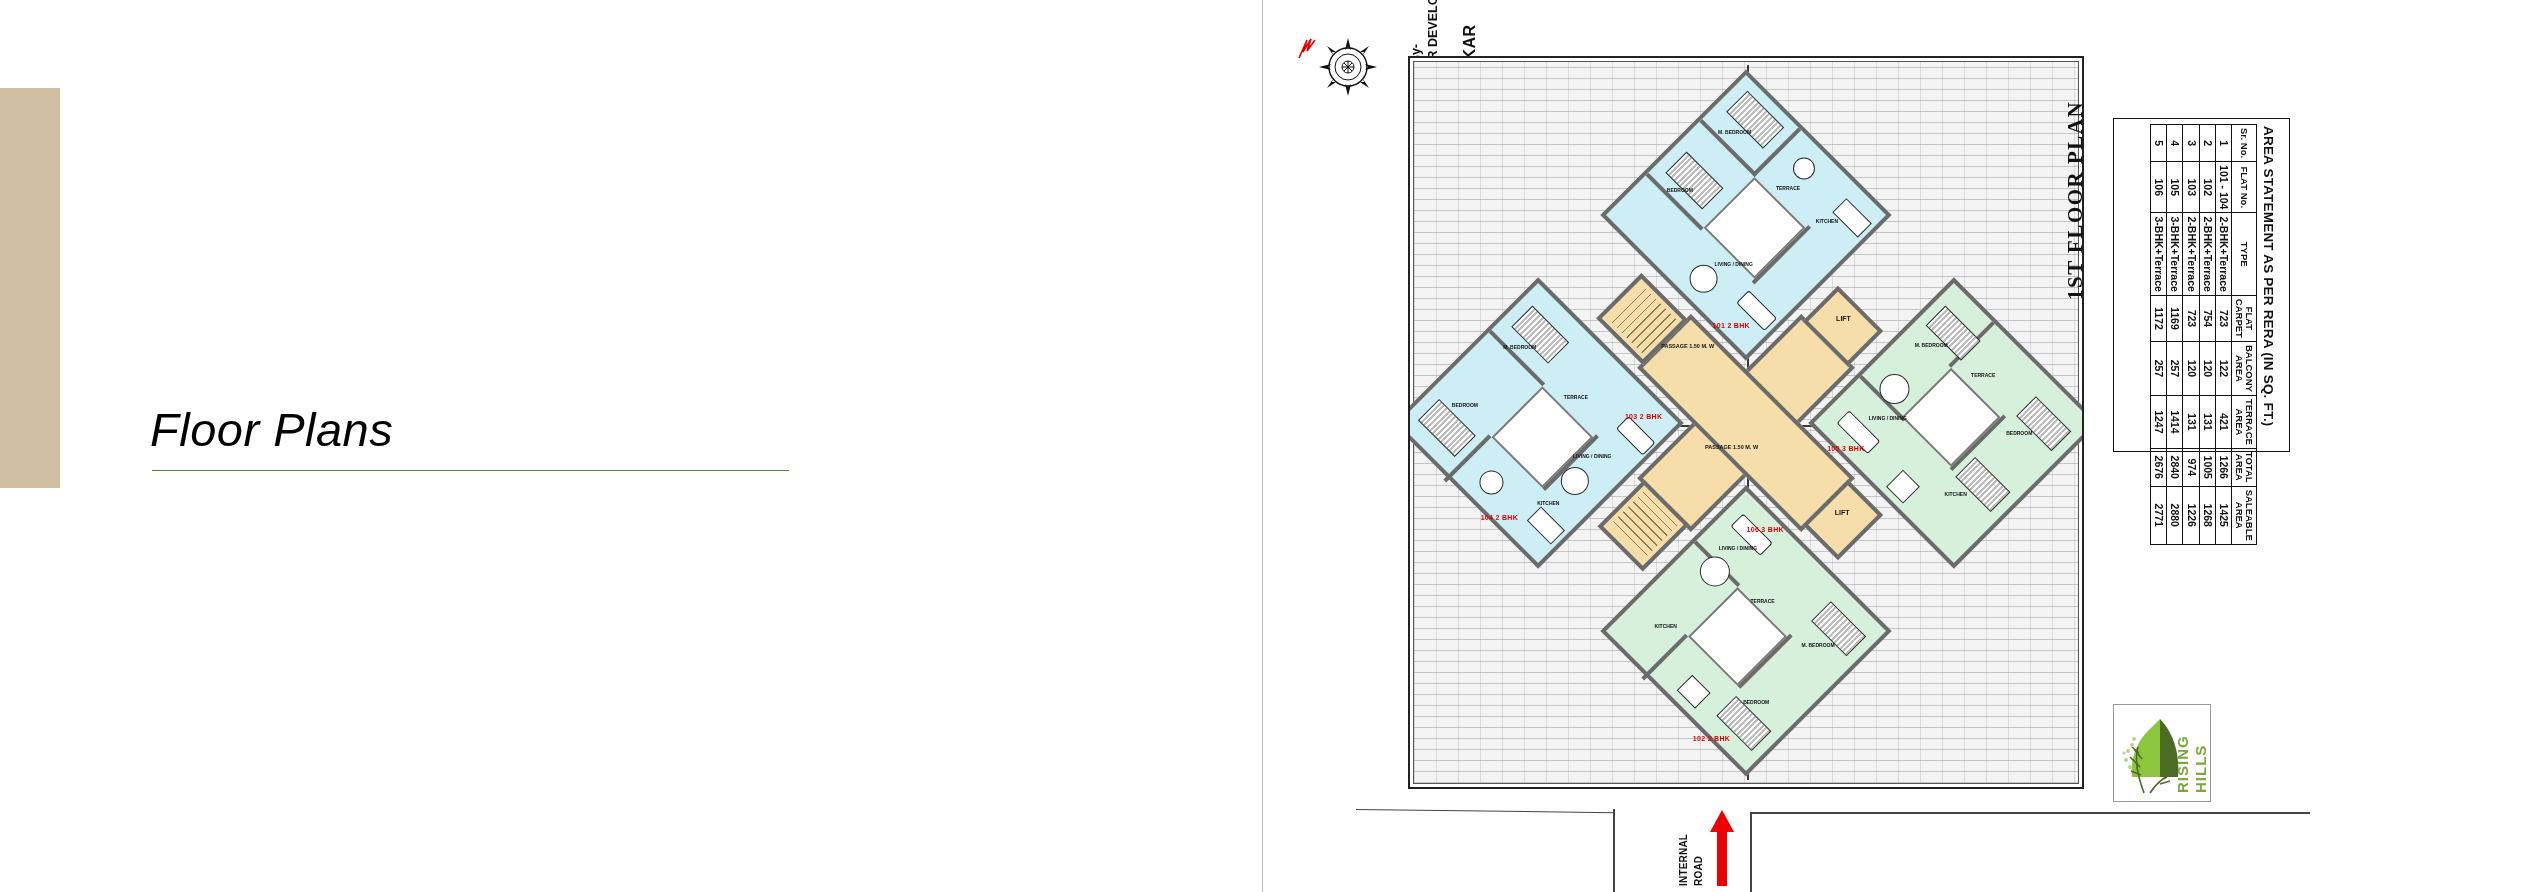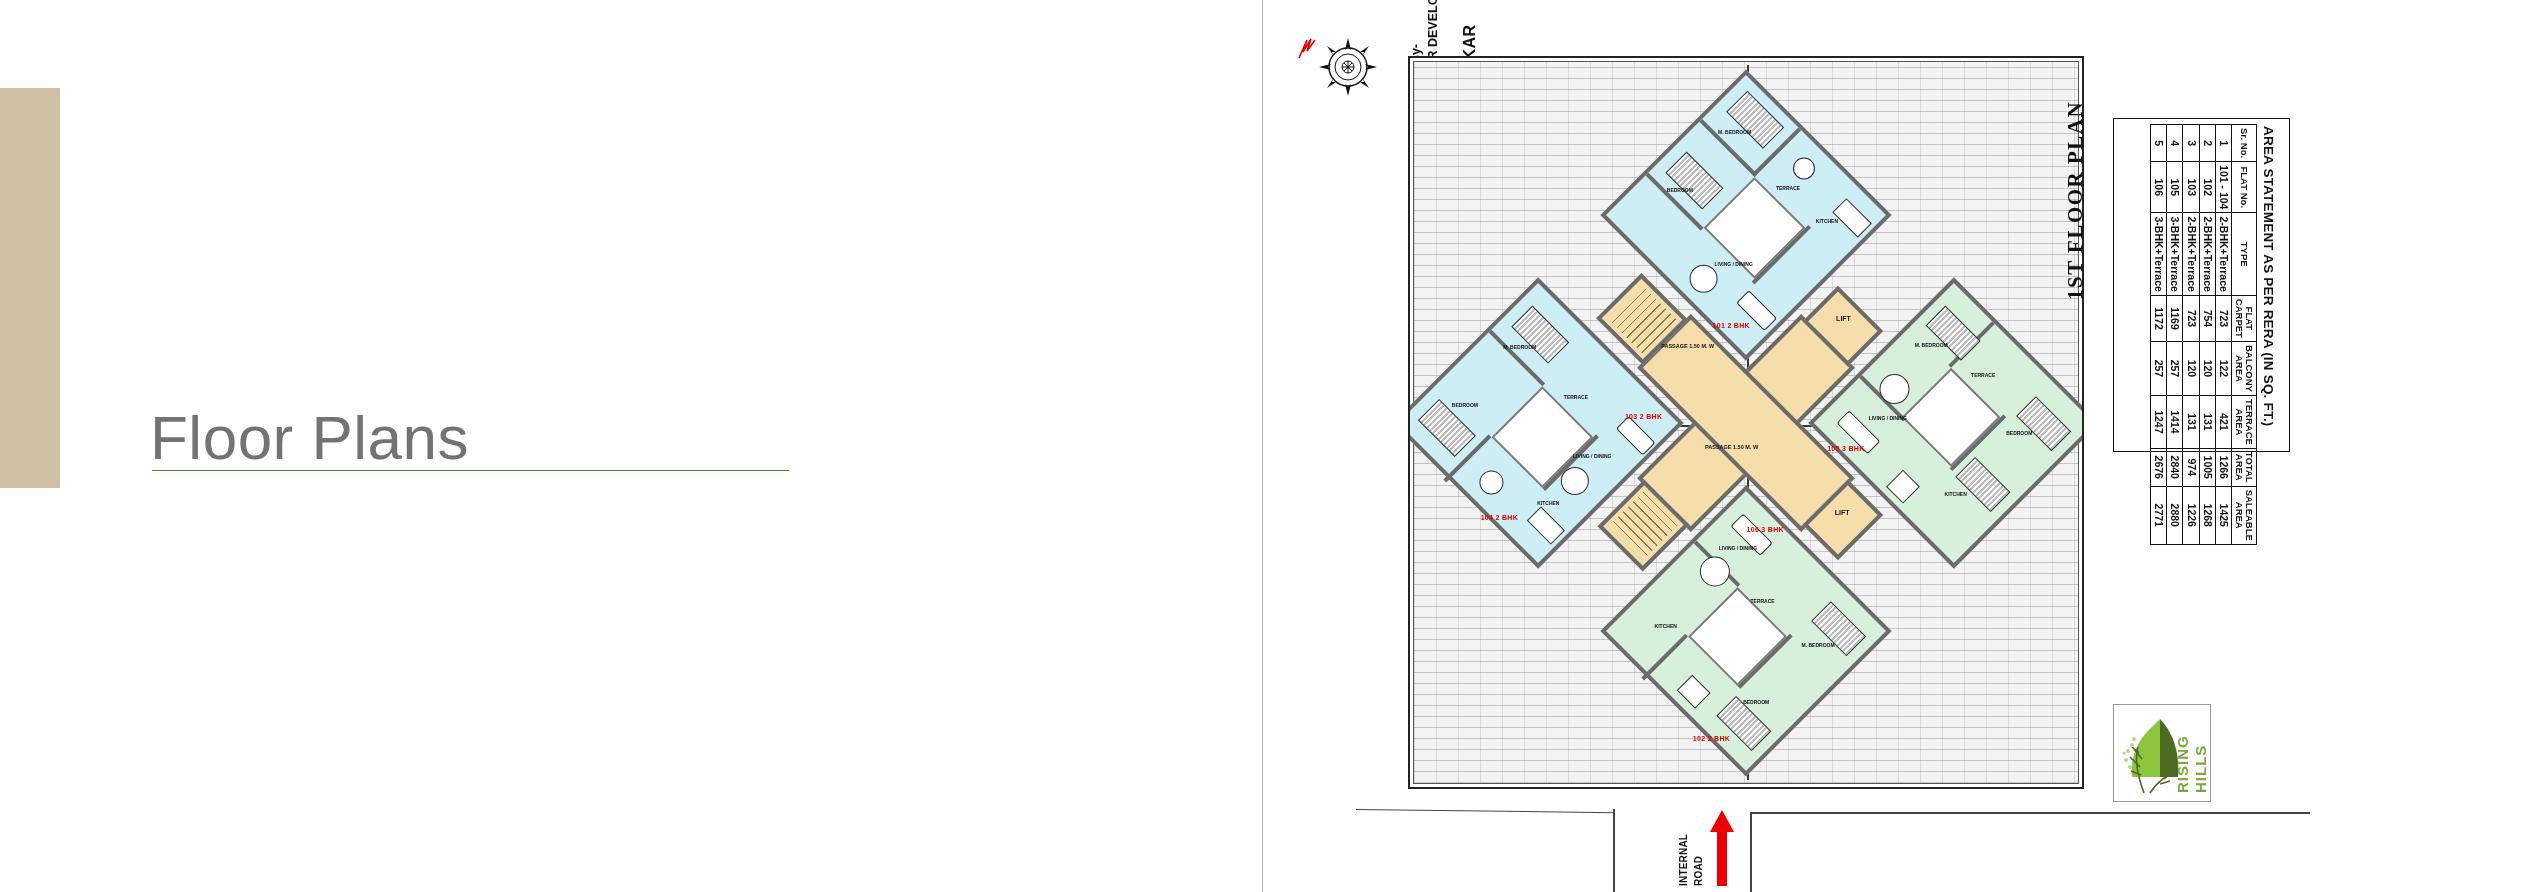--- a/index.html
+++ b/index.html
@@ -24,26 +24,27 @@
   }
   #left-panel {
     position: absolute;
     left: 0; top: 0;
     width: 1262px; height: 892px;
     background: #ffffff;
   }
   #page-title {
     position: absolute;
     left: 150px; top: 402px;
-    font-size: 62px;
+    font-size: 47px;
     font-weight: 400;
     letter-spacing: 0.5px;
-    color: #737373;
-    font-family: "Liberation Sans", sans-serif;
-    white-space: nowrap;
+    color: #000000;
+    font-family: "Liberation Sans", sans-serif;
+    white-space: nowrap;
+    font-style: italic;
   }
   #title-rule {
     position: absolute;
     left: 152px; top: 470px;
     width: 637px; height: 1px;
     background: #5a7a3a;
   }
   #panel-divider {
     position: absolute;
     left: 1262px; top: 0;

